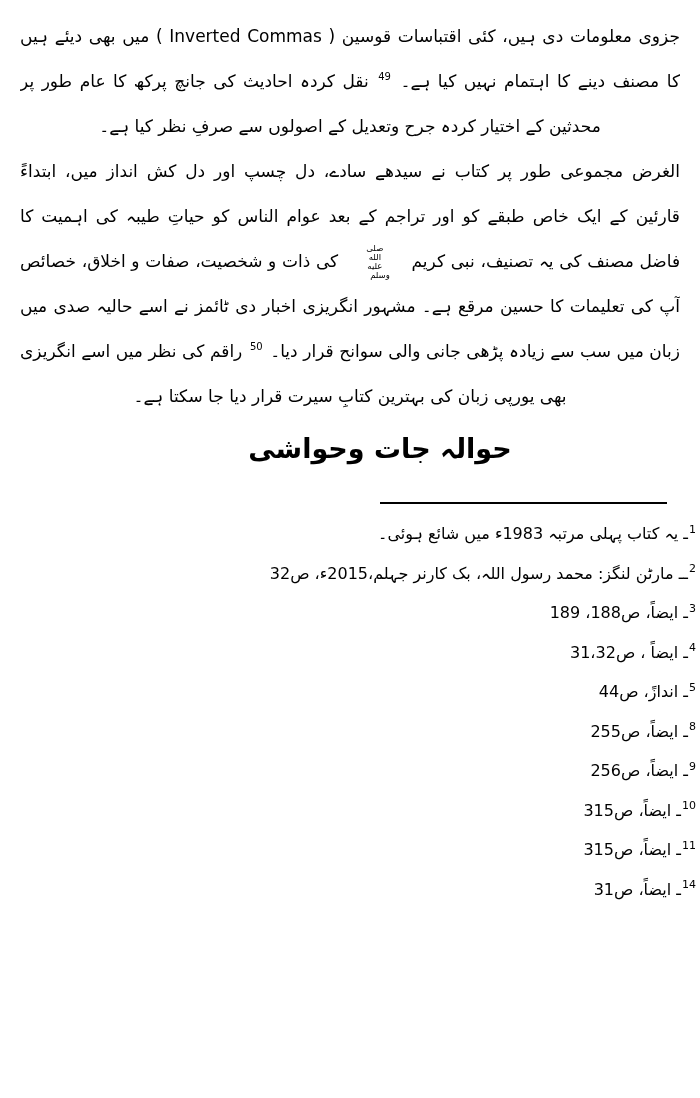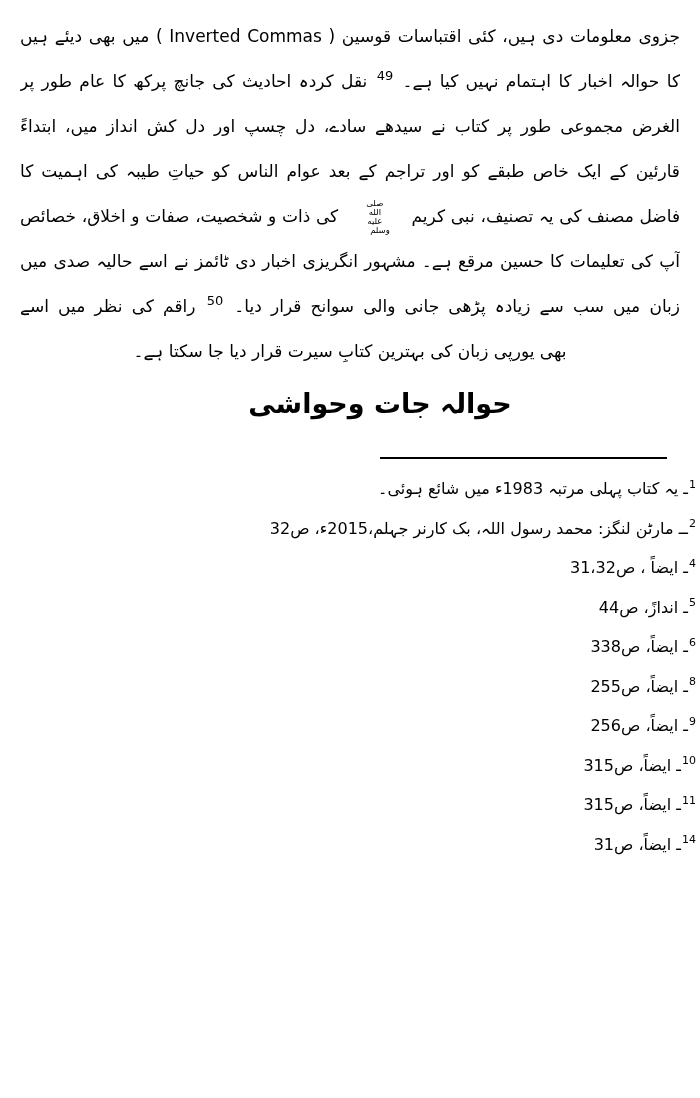--- a/index.html
+++ b/index.html
@@ -8,21 +8,21 @@
     position:relative; width:700px; height:1098px; background:#ffffff;
     overflow:hidden;
   }
   .body-text { padding:14px 20px 0 20px; }
   .ln {
     direction:rtl; height:45px; line-height:45px; font-size:17px;
     text-align:justify; text-align-last:justify; overflow:hidden;
   }
   .ln.para-end { text-align:center; text-align-last:center; }
   .fn-marker {
-    font-size:13px; vertical-align:super; line-height:0;
+    font-size:10px; vertical-align:super; line-height:0;
     letter-spacing:0; padding:0 2px;
   }
   .honorific {
     display:inline-block; width:30px; font-size:8.5px; line-height:9px;
     text-align:center; vertical-align:middle; white-space:normal;
     margin:0 16px;
   }
   .heading {
     direction:rtl; text-align:center; font-size:27px; font-weight:bold;
     height:52px; line-height:52px; margin-top:4px; transform:translateX(30px);
@@ -40,25 +40,26 @@
 </style>
 </head>
 <body>
 
 <div class="page">
 
   <div class="body-text">
     <div class="ln"><span>جزوی معلومات دی ہیں، کئی اقتباسات قوسین ( Inverted Commas ) میں بھی دیئے ہیں تاہم ان</span></div>
 
     <div class="ln">
-      <span>کا حوالہ اخبار کا اہتمام نہیں کیا ہے۔</span>
+      <span>کا مصنف دینے کا اہتمام نہیں کیا ہے۔</span>
       <sup class="fn-marker">49</sup>
       <span>نقل کردہ احادیث کی جانچ پرکھ کا عام طور پر اہتمام نہیں کیا ہے۔</span>
     </div>
 
+    <div class="ln para-end"><span>محدثین کے اختیار کردہ جرح وتعدیل کے اصولوں سے صرفِ نظر کیا ہے۔</span></div>
 
     <div class="ln"><span>الغرض مجموعی طور پر کتاب نے سیدھے سادے، دل چسپ اور دل کش انداز میں، ابتداءً انگریزی</span></div>
 
     <div class="ln"><span>قارئین کے ایک خاص طبقے کو اور تراجم کے بعد عوام الناس کو حیاتِ طیبہ کی اہمیت کا احساس دلایا۔</span></div>
 
     <div class="ln">
       <span>فاضل مصنف کی یہ تصنیف، نبی کریم</span>
       <span class="honorific">صلى الله عليه وسلم</span>
       <span>کی ذات و شخصیت، صفات و اخلاق، خصائص و معجزات اور</span>
     </div>
@@ -74,23 +75,23 @@
     <div class="ln para-end"><span>بھی یورپی زبان کی بہترین کتابِ سیرت قرار دیا جا سکتا ہے۔</span></div>
   </div>
 
   <div class="heading">حوالہ جات وحواشی</div>
 
   <div class="fn-rule"></div>
 
   <div class="footnotes">
     <div class="fn-row"><sup class="fn-num">1</sup><span>ـ یہ کتاب پہلی مرتبہ 1983ء میں شائع ہوئی۔</span></div>
     <div class="fn-row"><sup class="fn-num">2</sup><span>ــ مارٹن لنگز: محمد رسول اللہ، بک کارنر جہلم،2015ء، ص32</span></div>
+    <div class="fn-row"><sup class="fn-num">3</sup><span>ـ ایضاً، ص188، 189</span></div>
     <div class="fn-row"><sup class="fn-num">4</sup><span>ـ ایضاً ، ص31،32</span></div>
     <div class="fn-row"><sup class="fn-num">5</sup><span>ـ اندازً، ص44</span></div>
-    <div class="fn-row"><sup class="fn-num">6</sup><span>ـ ایضاً، ص338</span></div>
     <div class="fn-row"><sup class="fn-num">8</sup><span>ـ ایضاً، ص255</span></div>
     <div class="fn-row"><sup class="fn-num">9</sup><span>ـ ایضاً، ص256</span></div>
     <div class="fn-row"><sup class="fn-num">10</sup><span>ـ ایضاً، ص315</span></div>
     <div class="fn-row"><sup class="fn-num">11</sup><span>ـ ایضاً، ص315</span></div>
     <div class="fn-row"><sup class="fn-num">14</sup><span>ـ ایضاً، ص31</span></div>
   </div>
 
 </div>
 
 </body></html>

